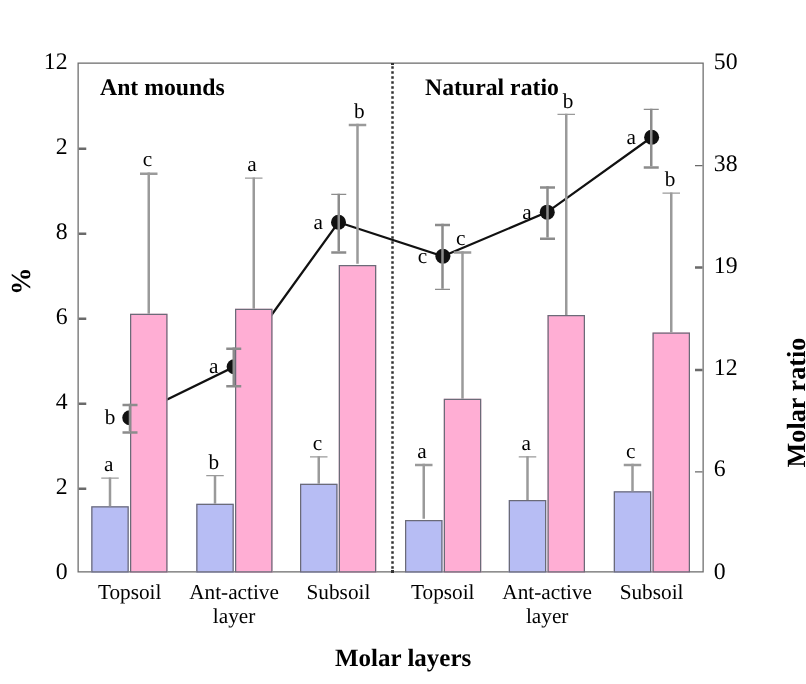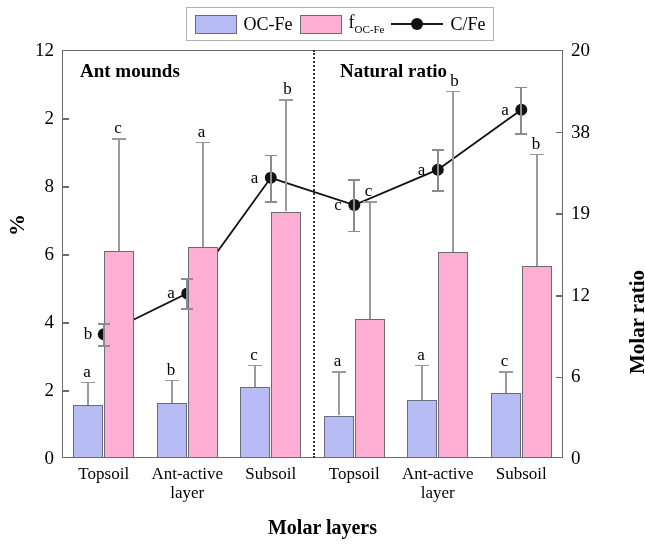--- a/index.html
+++ b/index.html
@@ -76,31 +76,20 @@
 
   .xtick-label{
     position:absolute;font-size:17px;line-height:19px;text-align:center;white-space:pre-line;
   }
 </style>
 </head>
 <body>
 
 <div id="root">
 
-  <div class="legend">
-    <span class="lg-swatch" id="sw0" style="background: rgb(183, 189, 244);"></span>
-    <span class="lg-text">OC-Fe</span>
-    <span class="lg-swatch" id="sw1" style="background: rgb(255, 174, 212);"></span>
-    <span class="lg-text"><span>f</span><sub>OC-Fe</sub></span>
-    <span class="lg-line">
-      <span class="ln"></span>
-        <span class="dot"></span>
-    </span>
-    <span class="lg-text">C/Fe</span>
-  </div>
 
   <div class="plot">
     <div class="inner" id="plot-inner">
         <div class="tick l" style="top: 339.2px;"></div>
         <div class="tick l" style="top: 271.2px;"></div>
         <div class="tick l" style="top: 203.2px;"></div>
         <div class="tick l" style="top: 135.2px;"></div>
         <div class="tick l" style="top: 67.2px;"></div>
         <div class="tick r" style="top: 325.6px;"></div>
         <div class="tick r" style="top: 244px;"></div>
@@ -130,21 +119,21 @@
     <div class="ytick-text left" style="top: 312px;">4</div>
     <div class="ytick-text left" style="top: 244px;">6</div>
     <div class="ytick-text left" style="top: 176px;">8</div>
     <div class="ytick-text left" style="top: 108px;">2</div>
     <div class="ytick-text left" style="top: 40px;">12</div>
     <div class="ytick-text right" style="top: 448px;">0</div>
     <div class="ytick-text right" style="top: 366.4px;">6</div>
     <div class="ytick-text right" style="top: 284.8px;">12</div>
     <div class="ytick-text right" style="top: 203.2px;">19</div>
     <div class="ytick-text right" style="top: 121.6px;">38</div>
-    <div class="ytick-text right" style="top: 40px;">20</div>
+    <div class="ytick-text right" style="top: 40px;">50</div>
     <div class="bar oc" style="left: 73.25px; width: 30px; top: 405.3px; height: 52.7px;"></div>
     <div class="err" style="left: 87.45px; top: 381.5px; height: 23.8px;"></div>
     <div class="err-cap" style="left: 81.25px; top: 381.5px; width: 14px;"></div>
     <div class="sig" style="left: 83.25px; top: 362.5px;">a</div>
     <div class="bar foc" style="left: 104.25px; width: 30px; top: 251.28px; height: 206.72px;"></div>
     <div class="err" style="left: 118.45px; top: 138.4px; height: 112.88px;"></div>
     <div class="err-cap" style="left: 112.25px; top: 138.4px; width: 14px;"></div>
     <div class="sig" style="left: 114.25px; top: 119.4px;">c</div>
     <div class="err err-dark" style="left: 102.95px; top: 323.36px; height: 21.76px;"></div>
     <div class="err-cap err-dark" style="left: 97.75px; top: 323.36px; width: 12px;"></div>

